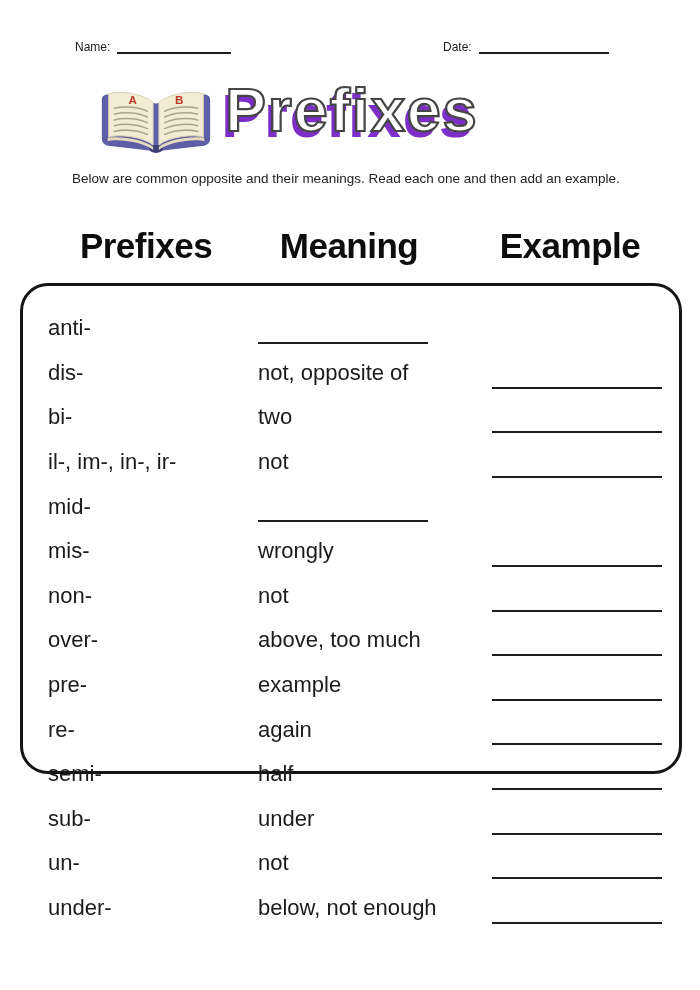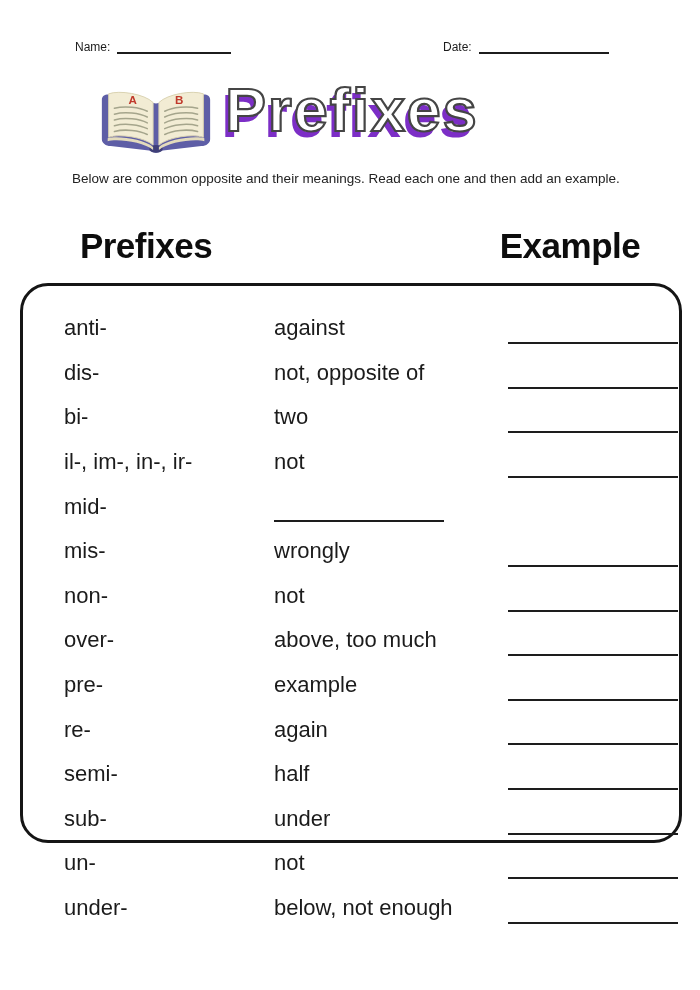--- a/index.html
+++ b/index.html
@@ -36,23 +36,23 @@
     position:absolute; top:226px; transform:translateX(-50%);
     font-size:35px; font-weight:800; letter-spacing:-0.5px; color:#0d0d0d;
     white-space:nowrap;
   }
   .col-header.prefixes { left:146px; }
   .col-header.meaning  { left:349px; }
   .col-header.example  { left:570px; }
 
   
   .table-box {
-    position:absolute; left:20px; top:283px; width:662px; height:560px;
+    position:absolute; left:20px; top:283px; width:662px; height:491px;
     border:3px solid #151515; border-radius:28px; box-sizing:border-box;
-    padding-top:20px; background:#ffffff;padding-left:16px;
+    padding-top:20px; background:#ffffff;
   }
   .row {
     display:grid; grid-template-columns:210px 234px 170px;
     padding-left:25px; height:44.6px; align-items:center;
     font-size:22px; color:#1b1b1b;
   }
   .cell { white-space:nowrap; }
   .blank {
     height:36px; border-bottom:2.2px solid #1d1d1d;
     align-self:start; width:170px;
@@ -93,27 +93,27 @@
     </g>
     <text x="36" y="26" font-size="12" font-weight="bold" fill="#c0392b" text-anchor="middle">A</text>
     <text x="84" y="26" font-size="12" font-weight="bold" fill="#c0392b" text-anchor="middle">B</text>
   </svg>
 
   <div class="title">Prefixes</div>
 
   <p class="instructions">Below are common opposite and their meanings. Read each one and then add an example.</p>
 
   <div class="col-header prefixes">Prefixes</div>
+  <div class="col-header meaning">Meaning</div>
   <div class="col-header example">Example</div>
 
   <div class="table-box">
 
     <div class="row">
       <div class="cell">anti-</div>
-      <div class="cell">against</div>
       <div class="blank"></div>
     </div>
     <div class="row">
       <div class="cell">dis-</div>
       <div class="cell">not, opposite of</div>
       <div class="blank"></div>
     </div>
     <div class="row">
       <div class="cell">bi-</div>
       <div class="cell">two</div>

